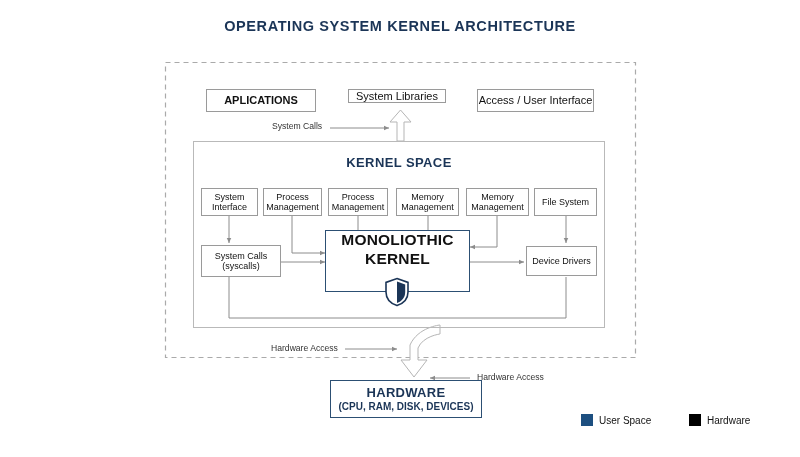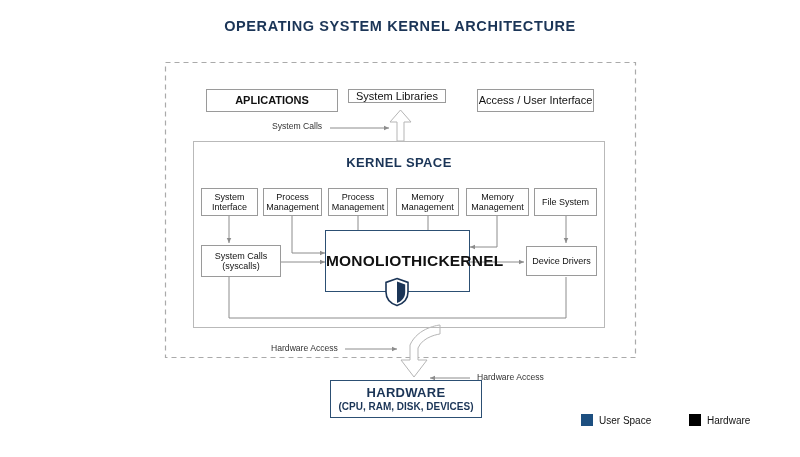--- a/index.html
+++ b/index.html
@@ -54,20 +54,21 @@
     color:#1b3557;
     width:100%;
   }
 
   .kernelbox{
     position:absolute;
     box-sizing:border-box;
     border:1.6px solid #2c4f73;
     background:#ffffff;
     display:flex;
+    flex-direction:column;
     align-items:center;
     justify-content:flex-start;
     color:#111111;
     font-size:15.5px;
     font-weight:bold;
     line-height:1.2;
     letter-spacing:0.2px;
   }
 
   .hardwarebox{
@@ -146,21 +147,21 @@
 
     <path d="M 229 277 L 229 318 L 566 318 L 566 277" fill="none" stroke="#8c8c8c" stroke-width="1"></path>
 
     <line x1="345" y1="349" x2="397" y2="349" stroke="#8c8c8c" stroke-width="1" marker-end="url(#arrow)"></line>
 
     <path d="M 440 325 C 440 325 418 327 410 345 L 410 360 L 401 360 L 414 377 L 427 360 L 418 360 L 418 348 C 423 336 440 334 440 334 Z" fill="#ffffff" stroke="#b5b5b5" stroke-width="1"></path>
 
     <line x1="470" y1="378" x2="430" y2="378" stroke="#8c8c8c" stroke-width="1" marker-end="url(#arrow)"></line>
   </svg>
 
-  <div class="box topbox" style="left:206px;top:89px;width:132px;height:23px;">
+  <div class="box topbox" style="left:206px;top:89px;width:110px;height:23px;">
     <span>APLICATIONS</span>
   </div>
 
   <div class="box topbox norm" style="left:348px;top:89px;width:98px;height:14px;">
     <span>System Libraries</span>
   </div>
 
   <div class="box topbox norm" style="left:477px;top:89px;width:117px;height:23px;">
     <span>Access / User Interface</span>
   </div>

